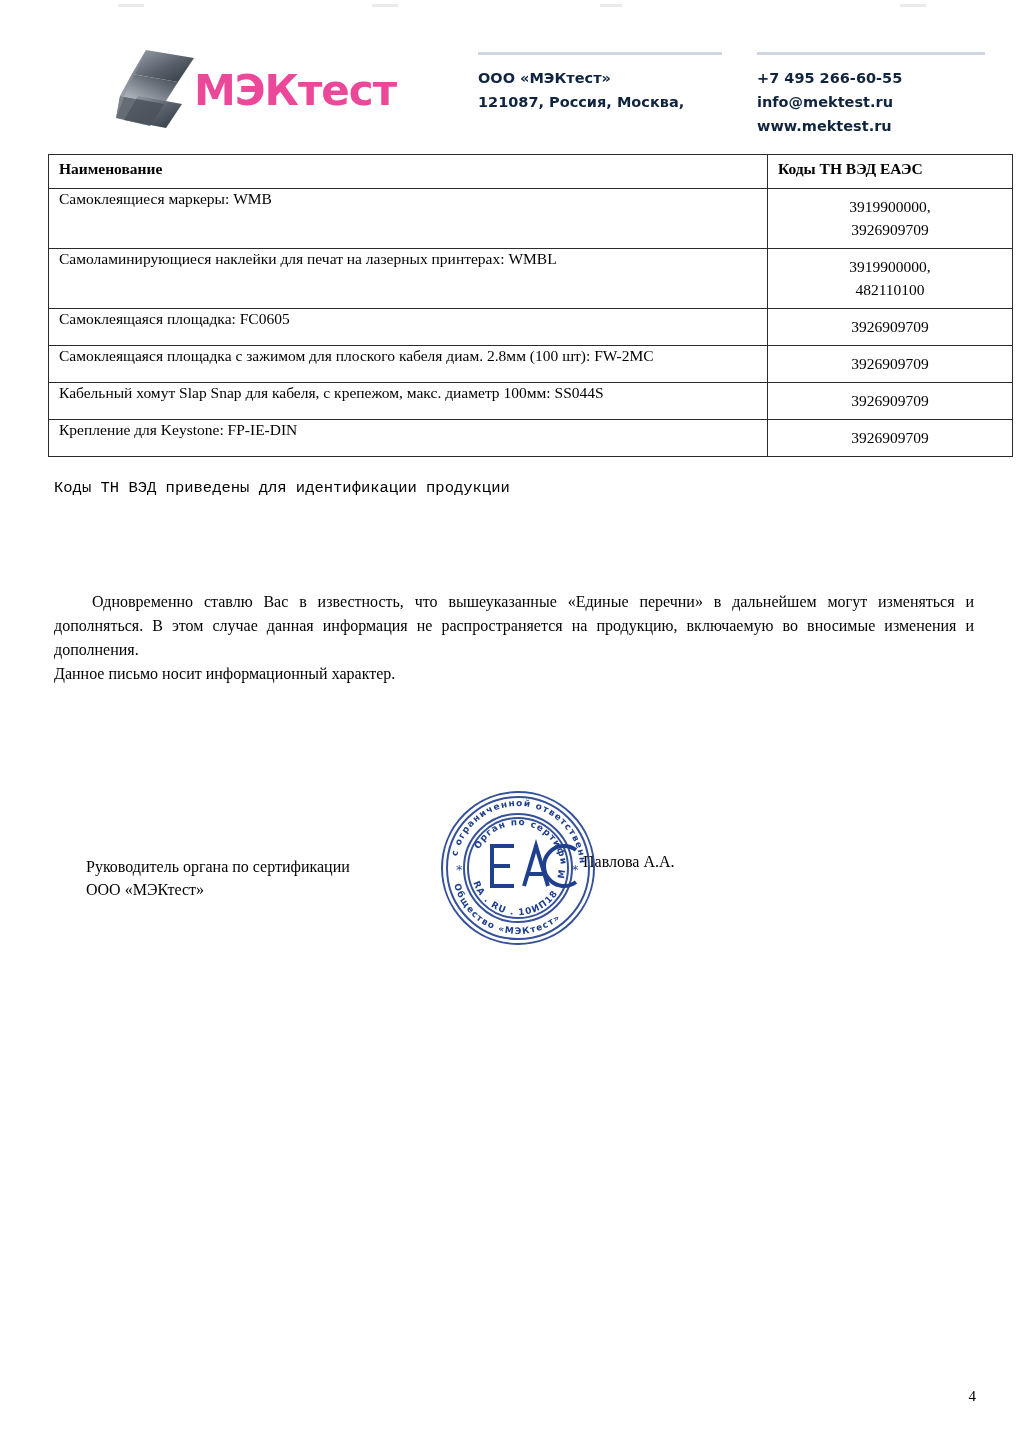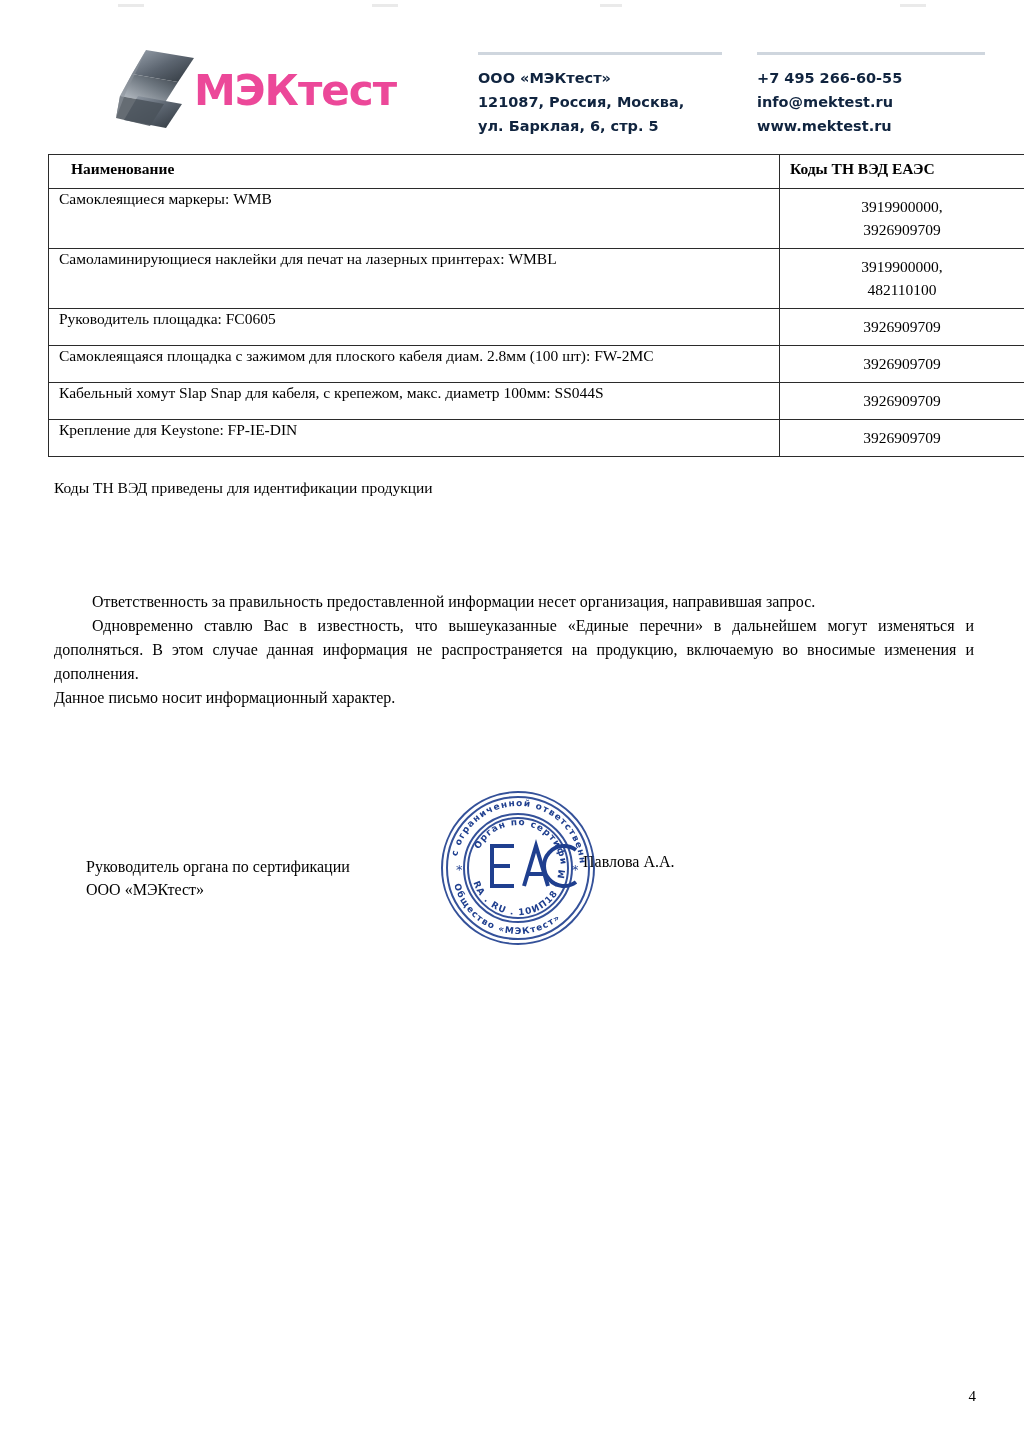--- a/index.html
+++ b/index.html
@@ -93,21 +93,21 @@
   .doc-table td {
     border: 1px solid #2b2b2b;
     font-family: "Liberation Serif", serif;
     font-size: 15.5px;
     color: #000;
     vertical-align: top;
   }
   .doc-table th {
     font-weight: bold;
     text-align: left;
-    padding: 5px 8px 6px 22px;
+    padding: 5px 8px 6px 10px;
     height: 22px;
   }
   .doc-table td.name {
     padding: 0 8px 7px 10px;
     line-height: 20px;
   }
   .doc-table td.code {
     text-align: center;
     padding: 6px 6px 7px 6px;
     line-height: 23px;
@@ -115,21 +115,21 @@
   .col-name { width: 700px; }
   .col-code { width: 226px; }
   .doc-table th.col-code { text-align: left; padding-left: 10px; }
 
   
   .note {
     position: absolute;
     left: 54px;
     top: 479px;
     font-size: 15.5px;
-    font-family: Liberation Serif, serif;
+    font-family: Liberation Mono, monospace;
   }
   .para-block {
     position: absolute;
     left: 54px;
     top: 590px;
     width: 920px;
     font-size: 16px;
     line-height: 24px;
     text-align: justify;
   }
@@ -204,21 +204,20 @@
         <polygon points="30,2 16,26 4,48 0,70 10,44 22,20" fill="#8d959d" opacity="0.6"></polygon>
       </svg>
     </div>
     <div class="logo-text">МЭКтест</div>
   </div>
 
   <div class="hdr-col hdr-addr">
     <div class="rule"></div>
     <div>ООО «МЭКтест»</div>
     <div>121087, Россия, Москва,</div>
-    <div>ул. Барклая, 6, стр. 5</div>
   </div>
 
   <div class="hdr-col hdr-contact">
     <div class="rule"></div>
     <div>+7 495 266-60-55</div>
     <div>info@mektest.ru</div>
     <div>www.mektest.ru</div>
   </div>
 </div>
 
@@ -238,21 +237,21 @@
       </td>
     </tr>
     <tr>
       <td class="name">Самоламинирующиеся наклейки для печат на лазерных принтерах: WMBL</td>
       <td class="code">
         <div>3919900000,</div>
         <div>482110100</div>
       </td>
     </tr>
     <tr>
-      <td class="name">Руководитель площадка: FC0605</td>
+      <td class="name">Самоклеящаяся площадка: FC0605</td>
       <td class="code">
         <div>3926909709</div>
       </td>
     </tr>
     <tr>
       <td class="name">Самоклеящаяся площадка с зажимом для плоского кабеля диам. 2.8мм (100 шт): FW-2MC</td>
       <td class="code">
         <div>3926909709</div>
       </td>
     </tr>
@@ -267,21 +266,20 @@
       <td class="code">
         <div>3926909709</div>
       </td>
     </tr>
   </tbody>
 </table>
 
 <div class="note">Коды ТН ВЭД приведены для идентификации продукции</div>
 
 <div class="para-block">
-  <p class="para-indent">Ответственность за правильность предоставленной информации несет организация, направившая запрос.</p>
   <p class="para-indent">Одновременно ставлю Вас в известность, что вышеуказанные «Единые перечни» в дальнейшем могут изменяться и дополняться. В этом случае данная информация не распространяется на продукцию, включаемую во вносимые изменения и дополнения.</p>
   <p class="para-left">Данное письмо носит информационный характер.</p>
 </div>
 
 <div class="signature">
   <div>Руководитель органа по сертификации</div>
   <div>ООО «МЭКтест»</div>
 </div>
 <div class="signer-name">Павлова А.А.</div>
 

